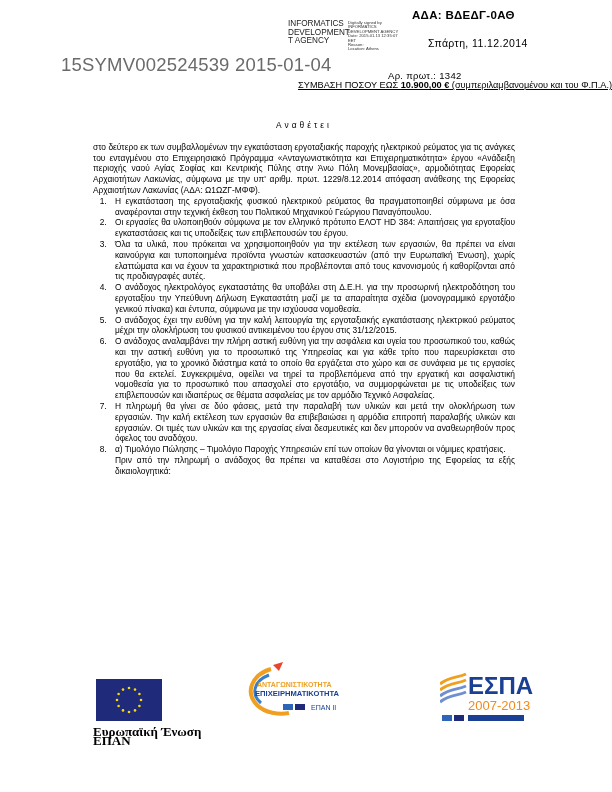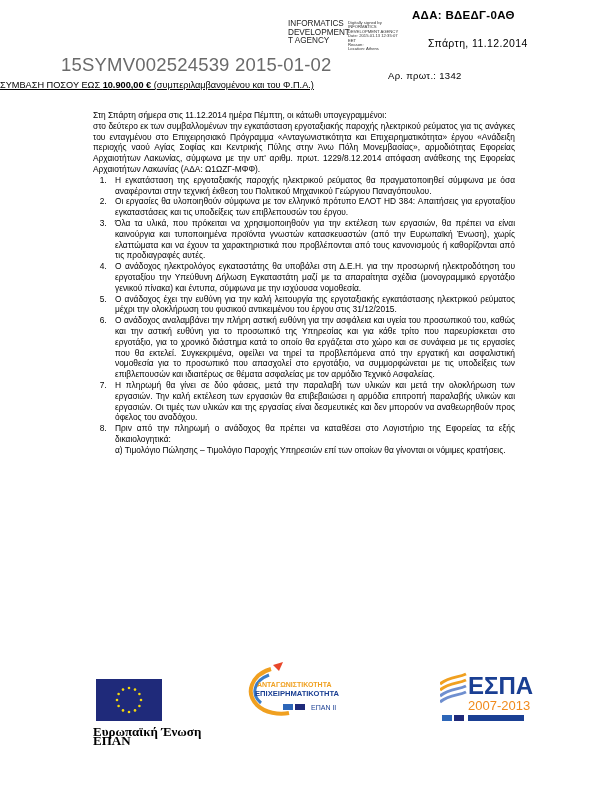--- a/index.html
+++ b/index.html
@@ -5,21 +5,21 @@
   html, body { margin:0; padding:0; background:#ffffff; }
   body { width:612px; height:792px; position:relative; overflow:hidden;
          font-family:"Liberation Sans", sans-serif; color:#000; }
   .abs { position:absolute; }
   .ada { left:412px; top:9px; font-size:11.5px; letter-spacing:0.3px;font-weight:bold; }
   .sig-org { left:288px; top:20px; font-size:8.2px; line-height:8.6px; color:#222; width:62px; }
   .sig-detail { left:348px; top:21px; font-size:4.2px; line-height:4.4px; color:#333; width:70px; }
   .place-date { left:428px; top:37px; font-size:10.5px; letter-spacing:0.4px; }
   .protocol { left:388px; top:50px; font-size:9.5px; letter-spacing:0.3px;margin-top:20px; }
   .doc-id { left:61px; top:54px; font-size:18.5px; color:#6a6a6a; letter-spacing:0.2px; }
-  .title { left:0; width:612px; top:80px; text-align:left; font-size:9.2px; }
+  .title { left:0; width:612px; top:80px; text-align:right; font-size:9.2px; }
   .title span { text-decoration:underline; }
   .title b { font-weight:bold; }
   .content { left:93px; top:110px; width:422px; font-size:8.4px; line-height:10.8px; }
   .content p { margin:0; }
   .justify { text-align:justify; }
   ol.parties { margin:0; padding-left:24px; }
   ol.parties li { padding-left:6px; }
   .assign { text-align:center; letter-spacing:3px; margin:10px 0 11px 0 !important; }
   ol.terms { margin:0; padding-left:16px; }
   ol.terms li { text-align:justify; padding-left:6px; }
@@ -43,40 +43,40 @@
   <div>INFORMATICS</div>
   <div>DEVELOPMENT AGENCY</div>
   <div>Date: 2015.01.13 12:35:07</div>
   <div>EET</div>
   <div>Reason:</div>
   <div>Location: Athens</div>
 </div>
 
 <div class="abs place-date">Σπάρτη, 11.12.2014</div>
 <div class="abs protocol">Αρ. πρωτ.: 1342</div>
-<div class="abs doc-id">15SYMV002524539 2015-01-02</div>
+<div class="abs doc-id">15SYMV002524539 2015-01-04</div>
 
 <div class="abs title">
   <span><span>ΣΥΜΒΑΣΗ ΠΟΣΟΥ ΕΩΣ </span><b>10.900,00 €</b><span> (συμπεριλαμβανομένου και του Φ.Π.Α.)</span></span>
 </div>
 
 <div class="abs content">
-  <p>Στη Σπάρτη σήμερα στις 11.12.2014 ημέρα Πέμπτη, οι κάτωθι υπογεγραμμένοι:</p>
+  <p class="assign">Αναθέτει</p>
   <p class="justify">στο δεύτερο εκ των συμβαλλομένων την εγκατάσταση εργοταξιακής παροχής ηλεκτρικού ρεύματος για τις ανάγκες του ενταγμένου στο Επιχειρησιακό Πρόγραμμα «Ανταγωνιστικότητα και Επιχειρηματικότητα» έργου «Ανάδειξη περιοχής ναού Αγίας Σοφίας και Κεντρικής Πύλης στην Άνω Πόλη Μονεμβασίας», αρμοδιότητας Εφορείας Αρχαιοτήτων Λακωνίας, σύμφωνα με την υπ' αριθμ. πρωτ. 1229/8.12.2014 απόφαση ανάθεσης της Εφορείας Αρχαιοτήτων Λακωνίας (ΑΔΑ: Ω1ΩΖΓ-ΜΦΦ).</p>
   <ol class="terms">
-    <li>Η εγκατάσταση της εργοταξιακής παροχής ηλεκτρικού ρεύματος θα πραγματοποιηθεί σύμφωνα με όσα αναφέρονται στην τεχνική έκθεση του Πολιτικού Μηχανικού Γεώργιου Παναγόπουλου.</li>
+    <li>Η εγκατάσταση της εργοταξιακής φυσικού ηλεκτρικού ρεύματος θα πραγματοποιηθεί σύμφωνα με όσα αναφέρονται στην τεχνική έκθεση του Πολιτικού Μηχανικού Γεώργιου Παναγόπουλου.</li>
     <li>Οι εργασίες θα υλοποιηθούν σύμφωνα με τον ελληνικό πρότυπο ΕΛΟΤ HD 384: Απαιτήσεις για εργοταξίου εγκαταστάσεις και τις υποδείξεις των επιβλεπουσών του έργου.</li>
     <li>Όλα τα υλικά, που πρόκειται να χρησιμοποιηθούν για την εκτέλεση των εργασιών, θα πρέπει να είναι καινούργια και τυποποιημένα προϊόντα γνωστών κατασκευαστών (από την Ευρωπαϊκή Ένωση), χωρίς ελαττώματα και να έχουν τα χαρακτηριστικά που προβλέπονται από τους κανονισμούς ή καθορίζονται από τις προδιαγραφές αυτές.</li>
     <li>Ο ανάδοχος ηλεκτρολόγος εγκαταστάτης θα υποβάλει στη Δ.Ε.Η. για την προσωρινή ηλεκτροδότηση του εργοταξίου την Υπεύθυνη Δήλωση Εγκαταστάτη μαζί με τα απαραίτητα σχέδια (μονογραμμικό εργοτάξιο γενικού πίνακα) και έντυπα, σύμφωνα με την ισχύουσα νομοθεσία.</li>
     <li>Ο ανάδοχος έχει την ευθύνη για την καλή λειτουργία της εργοταξιακής εγκατάστασης ηλεκτρικού ρεύματος μέχρι την ολοκλήρωση του φυσικού αντικειμένου του έργου στις 31/12/2015.</li>
     <li>Ο ανάδοχος αναλαμβάνει την πλήρη αστική ευθύνη για την ασφάλεια και υγεία του προσωπικού του, καθώς και την αστική ευθύνη για το προσωπικό της Υπηρεσίας και για κάθε τρίτο που παρευρίσκεται στο εργοτάξιο, για το χρονικό διάστημα κατά το οποίο θα εργάζεται στο χώρο και σε συνάφεια με τις εργασίες που θα εκτελεί. Συγκεκριμένα, οφείλει να τηρεί τα προβλεπόμενα από την εργατική και ασφαλιστική νομοθεσία για το προσωπικό που απασχολεί στο εργοτάξιο, να συμμορφώνεται με τις υποδείξεις των επιβλεπουσών και ιδιαιτέρως σε θέματα ασφαλείας με τον αρμόδιο Τεχνικό Ασφαλείας.</li>
     <li>Η πληρωμή θα γίνει σε δύο φάσεις, μετά την παραλαβή των υλικών και μετά την ολοκλήρωση των εργασιών. Την καλή εκτέλεση των εργασιών θα επιβεβαιώσει η αρμόδια επιτροπή παραλαβής υλικών και εργασιών. Οι τιμές των υλικών και της εργασίας είναι δεσμευτικές και δεν μπορούν να αναθεωρηθούν προς όφελος του αναδόχου.</li>
     <li>
+      <div>α) Τιμολόγιο Πώλησης – Τιμολόγιο Παροχής Υπηρεσιών επί των οποίων θα γίνονται οι νόμιμες κρατήσεις.</div>
       <div>Πριν από την πληρωμή ο ανάδοχος θα πρέπει να καταθέσει στο Λογιστήριο της Εφορείας τα εξής δικαιολογητικά:</div>
-      <div>α) Τιμολόγιο Πώλησης – Τιμολόγιο Παροχής Υπηρεσιών επί των οποίων θα γίνονται οι νόμιμες κρατήσεις.</div>
     </li>
   </ol>
 </div>
 
 <div class="abs logo-eu">
   <svg width="66" height="42" viewBox="0 0 66 42">
     <g fill="#f5d90a">
       <circle cx="33" cy="9" r="1.3"></circle>
         <circle cx="39" cy="10.6" r="1.3"></circle>
         <circle cx="43.4" cy="15" r="1.3"></circle>

